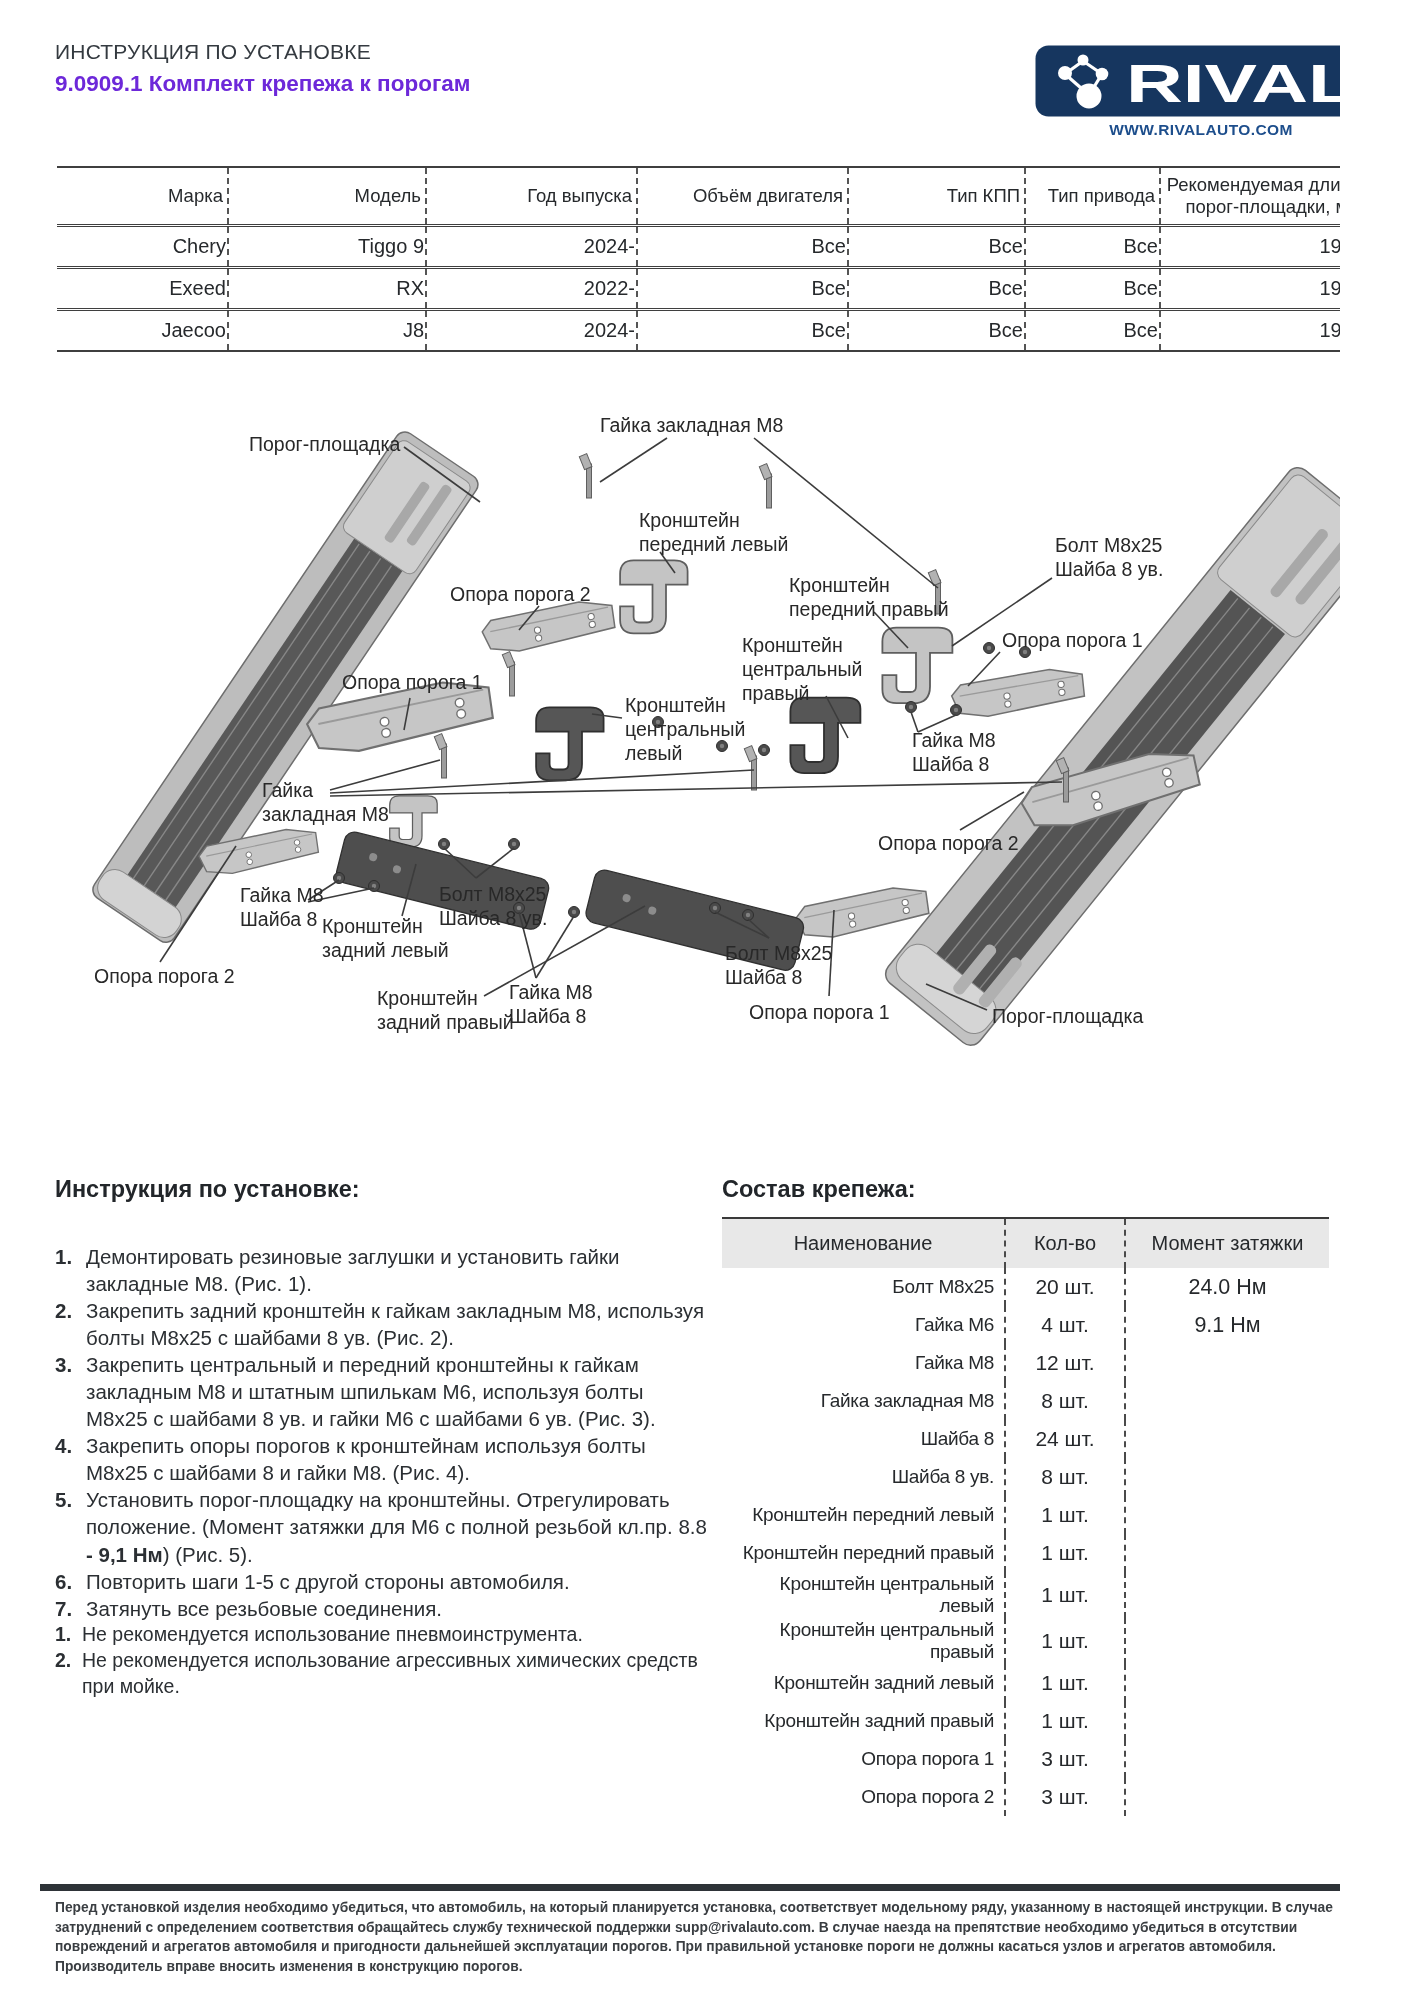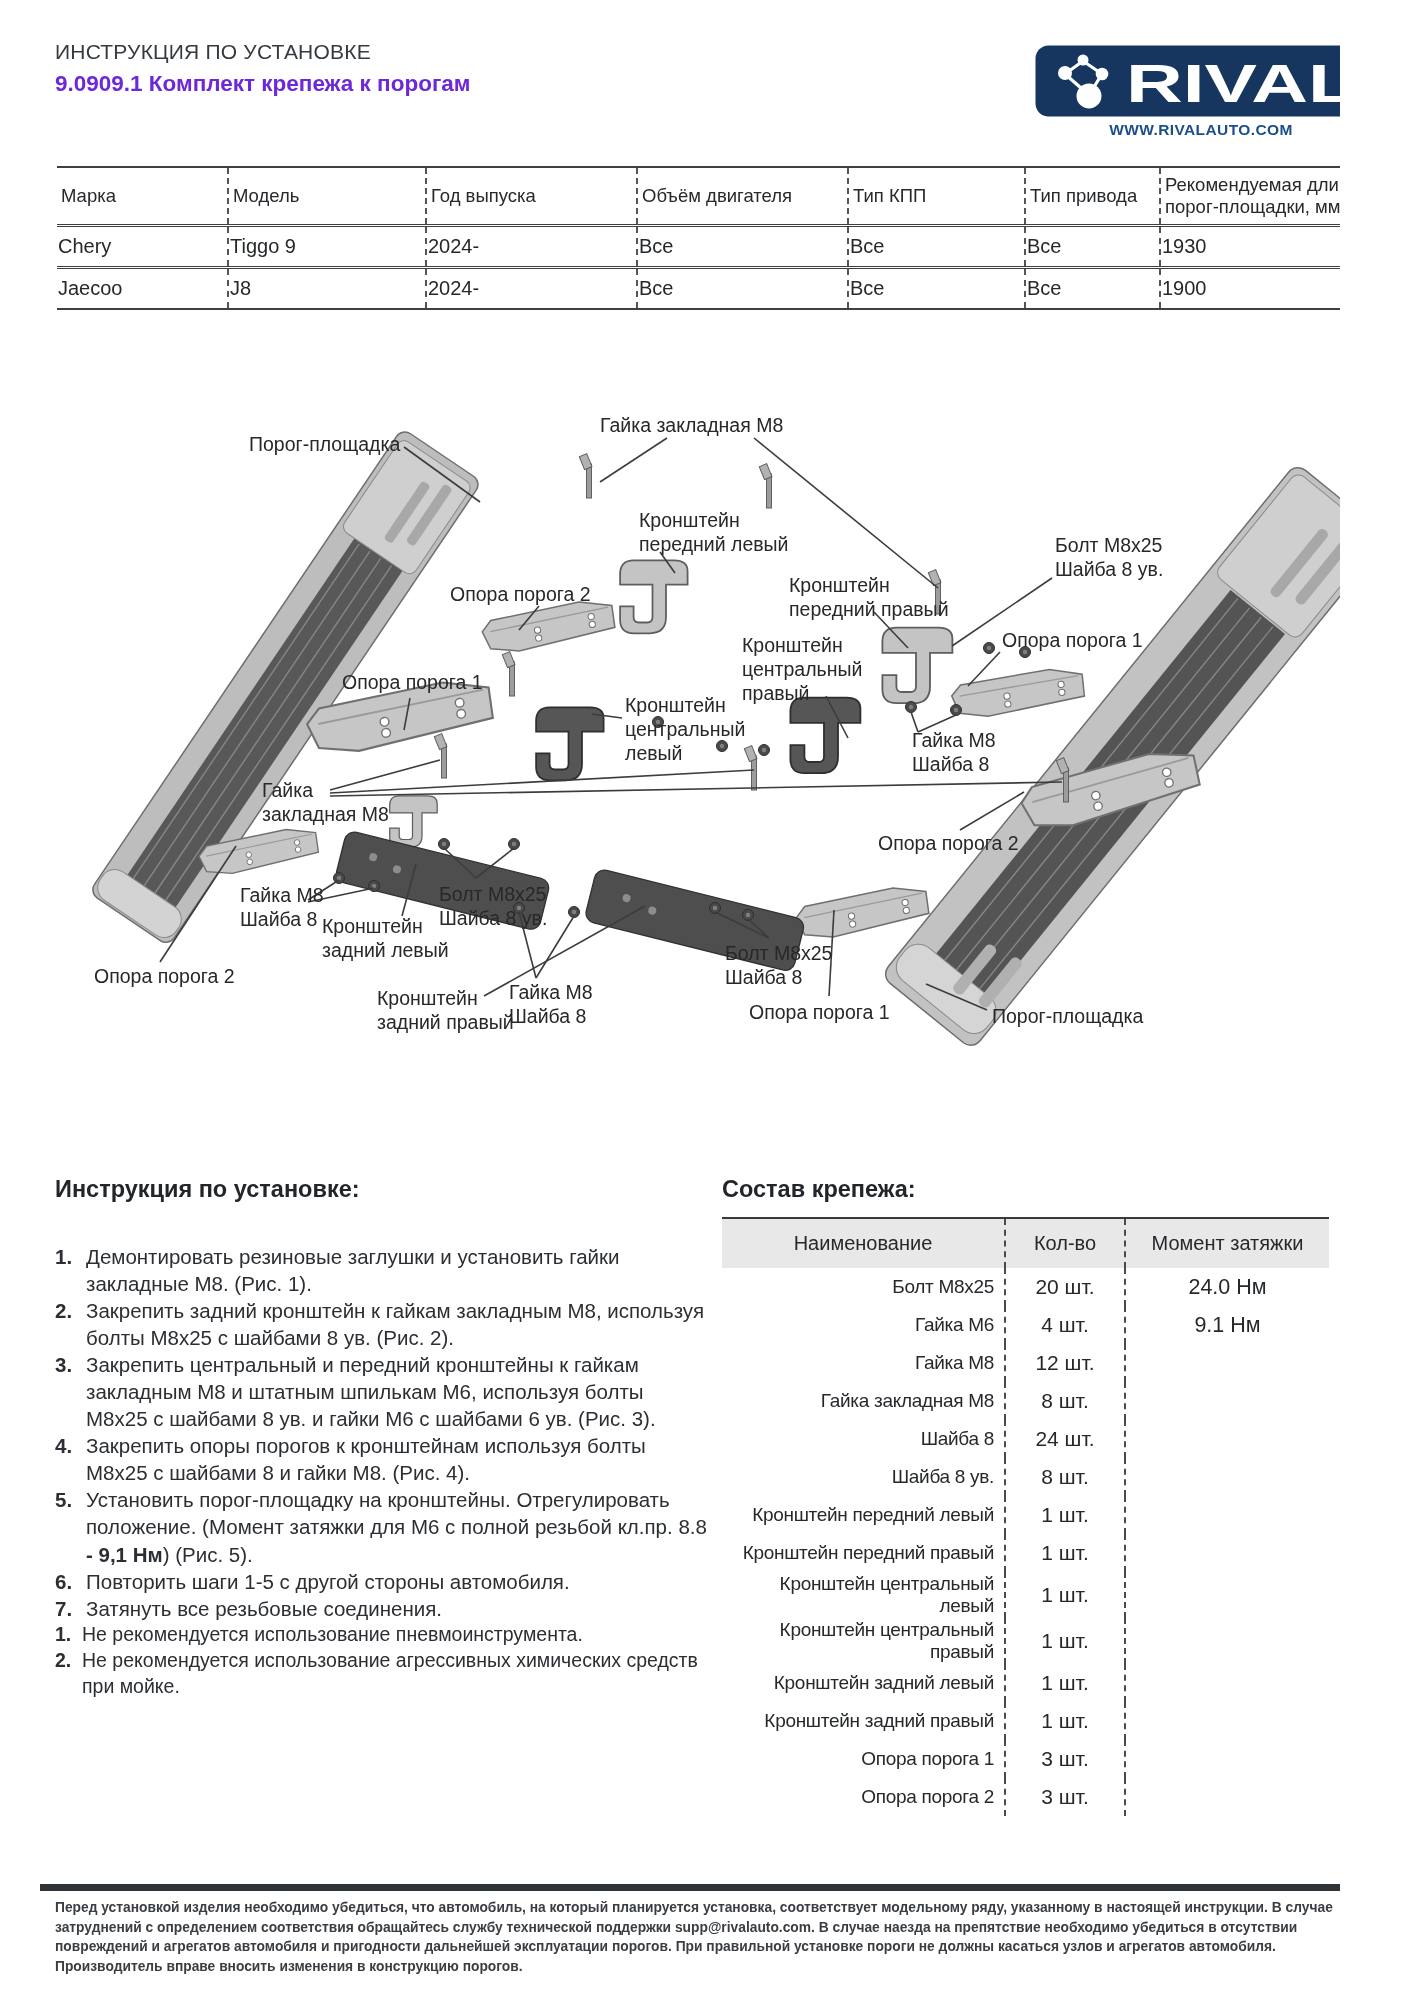--- a/index.html
+++ b/index.html
@@ -10,21 +10,21 @@
   .title-block{position:absolute;left:55px;top:40px;}
   .doc-title{font-size:21px;color:#343a40;letter-spacing:.2px;}
   .doc-subtitle{font-size:22.5px;font-weight:bold;margin-top:7px;color:#6d28d9;}
   .brand-block{position:absolute;left:1034px;top:44px;width:334px;}
   .brand-block svg{display:block;}
   .site{ text-align:center;color:#1d4e8c;font-weight:bold;font-size:15.5px;
          margin-top:3px;letter-spacing:.4px;}
 
   
   table.fitment{position:absolute;left:57px;top:166px;width:1308px;border-collapse:collapse;
-                table-layout:fixed;text-align:left;}
+                table-layout:fixed;text-align:right;}
   .fitment th{font-weight:normal;font-size:18.5px;height:52px;color:#26292c;
               border-top:2px solid #3f3f3f;border-bottom:3px double #3f3f3f;padding:2px 4px;}
   .fitment td{font-size:20px;height:37px;border-bottom:3px double #3f3f3f;color:#26292c;}
   .fitment tr:last-child td{border-bottom:2px solid #3f3f3f;}
   .fitment th + th, .fitment td + td{border-left:2px dashed #555;}
 
   
   .diagram{position:absolute;left:12px;top:330px;width:1414px;height:740px;}
   .diagram svg.art{position:absolute;left:0;top:0;}
   .dlabel{position:absolute;font-size:19.5px;line-height:1.24;color:#282828;white-space:pre-line;}
@@ -107,20 +107,29 @@
         <th>Тип КПП</th>
         <th>Тип привода</th>
         <th>Рекомендуемая длина порог-площадки, мм</th>
       </tr>
     </thead>
     <tbody>
       <tr>
         <td>Chery</td>
         <td>Tiggo 9</td>
         <td>2024-</td>
+        <td>Все</td>
+        <td>Все</td>
+        <td>Все</td>
+        <td>1930</td>
+      </tr>
+      <tr>
+        <td>Exeed</td>
+        <td>RX</td>
+        <td>2022-</td>
         <td>Все</td>
         <td>Все</td>
         <td>Все</td>
         <td>1930</td>
       </tr>
       <tr>
         <td>Jaecoo</td>
         <td>J8</td>
         <td>2024-</td>
         <td>Все</td>

